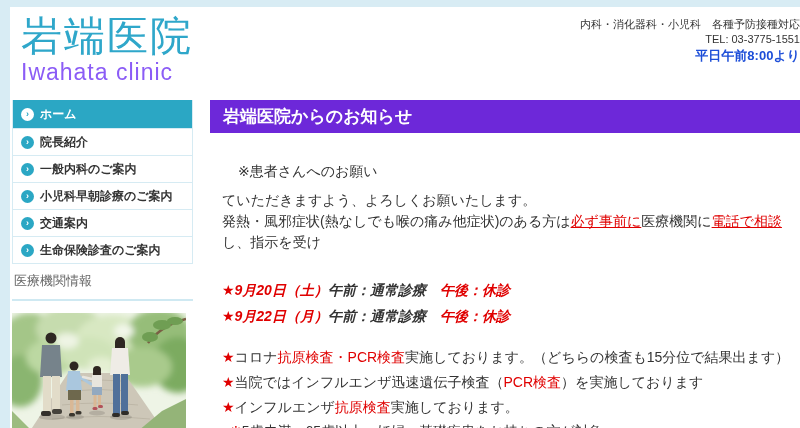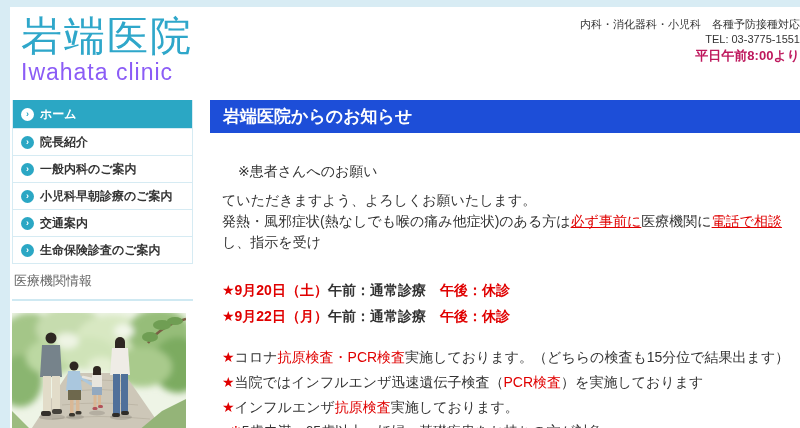--- a/index.html
+++ b/index.html
@@ -18,21 +18,21 @@
   .logo{position:absolute;left:3px;top:6px;cursor:pointer;margin-left:8px;}
   .logo-title{
     font-family:"DejaVu Serif","Liberation Serif",serif;
     font-size:41px;line-height:46px;color:#2fa7ca;letter-spacing:2px;
   }
   .logo-sub{
     font-size:23px;line-height:24px;color:#8b5cf6;letter-spacing:1px;margin-top:1px;
   }
   .contact{position:absolute;right:0;top:10px;text-align:right;}
   .contact .c-line{font-size:11px;line-height:15px;color:#333;}
-  .contact .c-bold{font-size:13px;line-height:17px;font-weight:bold;color:#be185d;}
+  .contact .c-bold{font-size:13px;line-height:17px;font-weight:bold;color:#1d4ed8;}
   
   .sidebar{position:absolute;left:2px;top:93px;width:181px;}
   .menu{border:1px solid #d6ebf3;border-top:none;}
   .menu-item{
     display:flex;align-items:center;height:26px;padding-left:8px;
     font-size:12px;font-weight:bold;color:#333;background:#fff;
     border-bottom:1px solid #d6ebf3;cursor:pointer;
   }
   .menu-item:last-child{border-bottom:none;}
   .menu-item.active{background:#2ba7c4;color:#fff;height:28px;}
@@ -42,27 +42,27 @@
     background:#2ba7c4;color:#fff;font-size:9px;font-weight:bold;
     margin-right:6px;flex:0 0 13px;line-height:1;
   }
   .menu-item.active .mi-icon{background:#fff;color:#2ba7c4;}
   .side-info-heading{margin:8px 0 0 2px;font-size:13px;color:#666;}
   .side-divider{margin-top:9px;border-bottom:2px solid #cfe9f2;}
   .side-photo{margin-top:12px;width:174px;height:118px;display:block;}
   
   .main{position:absolute;left:200px;right:0;top:93px;}
   .main-title-bar{
-    height:33px;background:#1d4ed8;color:#fff;
+    height:33px;background:#6d28d9;color:#fff;
     font-size:17px;font-weight:bold;line-height:33px;padding-left:13px;
   }
   .content{padding:30px 10px 0 12px;font-size:14px;}
   .notice-heading{margin:0 0 9px 16px;font-size:14px;font-weight:normal;}
   .paragraph .p-line{line-height:21px;}
-  .schedule{margin-top:24px;font-weight:bold;}
+  .schedule{margin-top:24px;font-weight:bold;font-style:italic;}
   .schedule .s-line{line-height:26px;}
   .tests{margin-top:16px;}
   .tests .t-line{line-height:25px;}
   .notes{margin-left:8px;}
   .notes .n-line{line-height:22px;}
   .red{color:#e00000;}
   .ul{text-decoration:underline;}
 </style>
 </head>
 <body>

